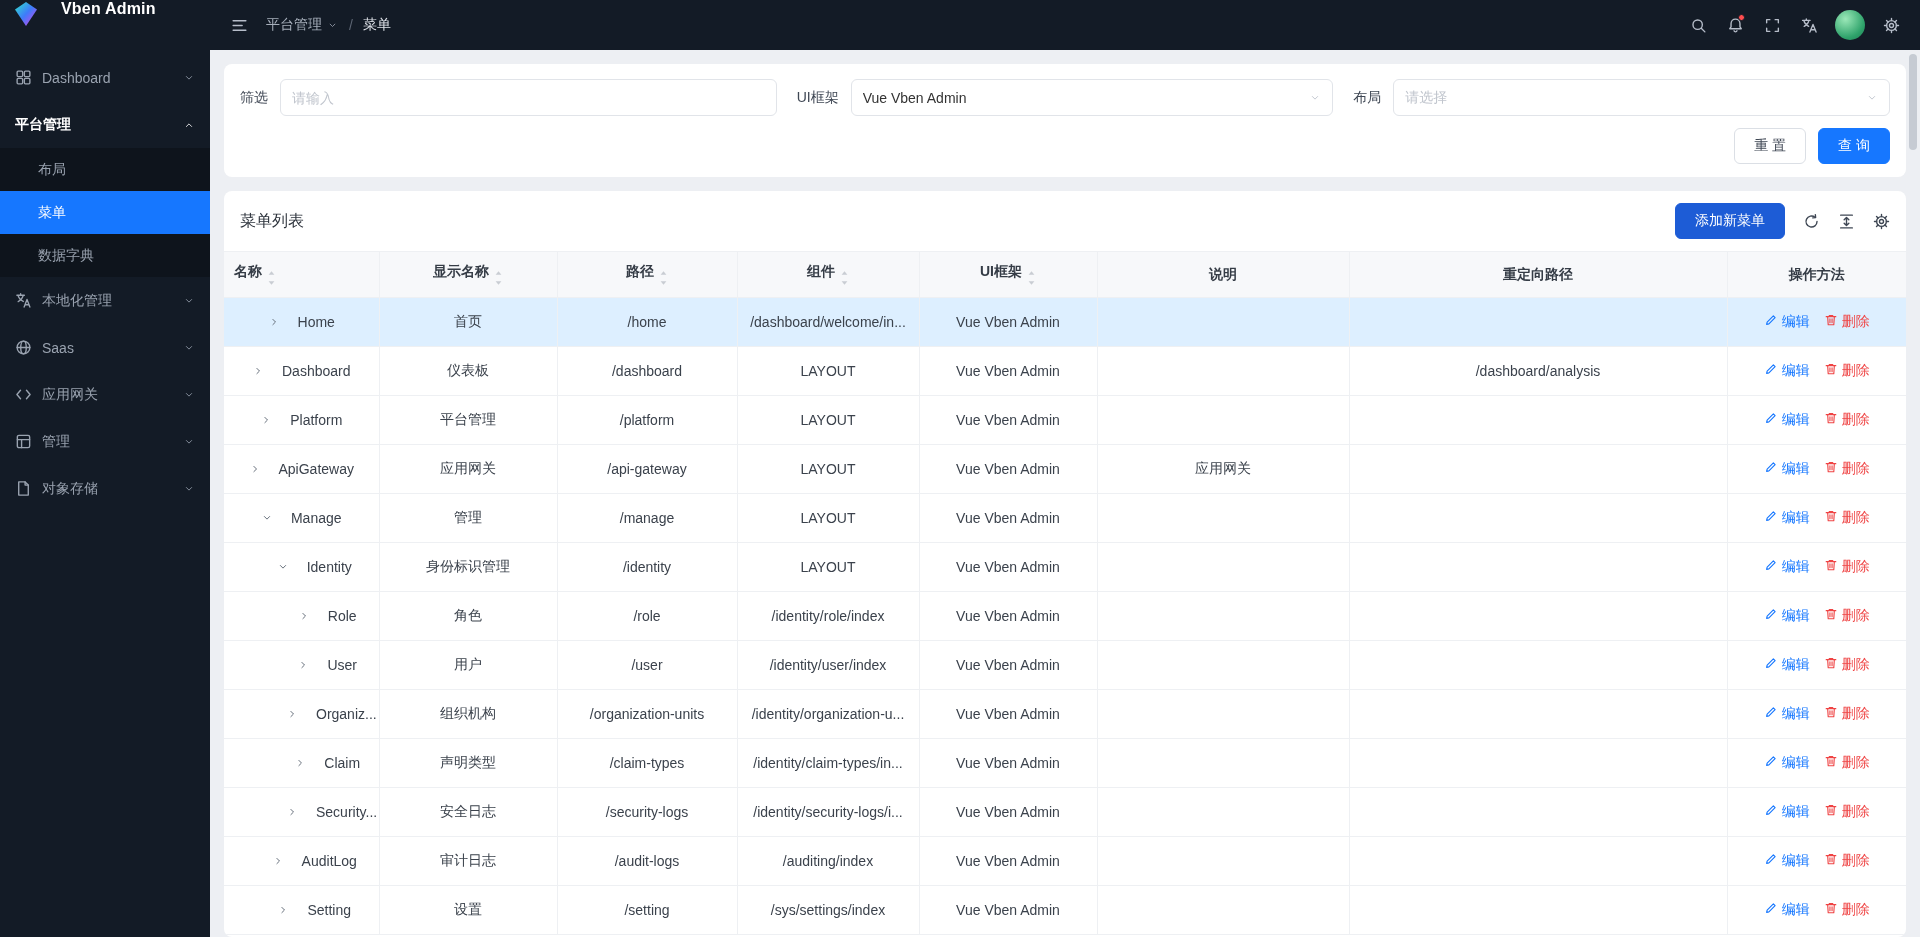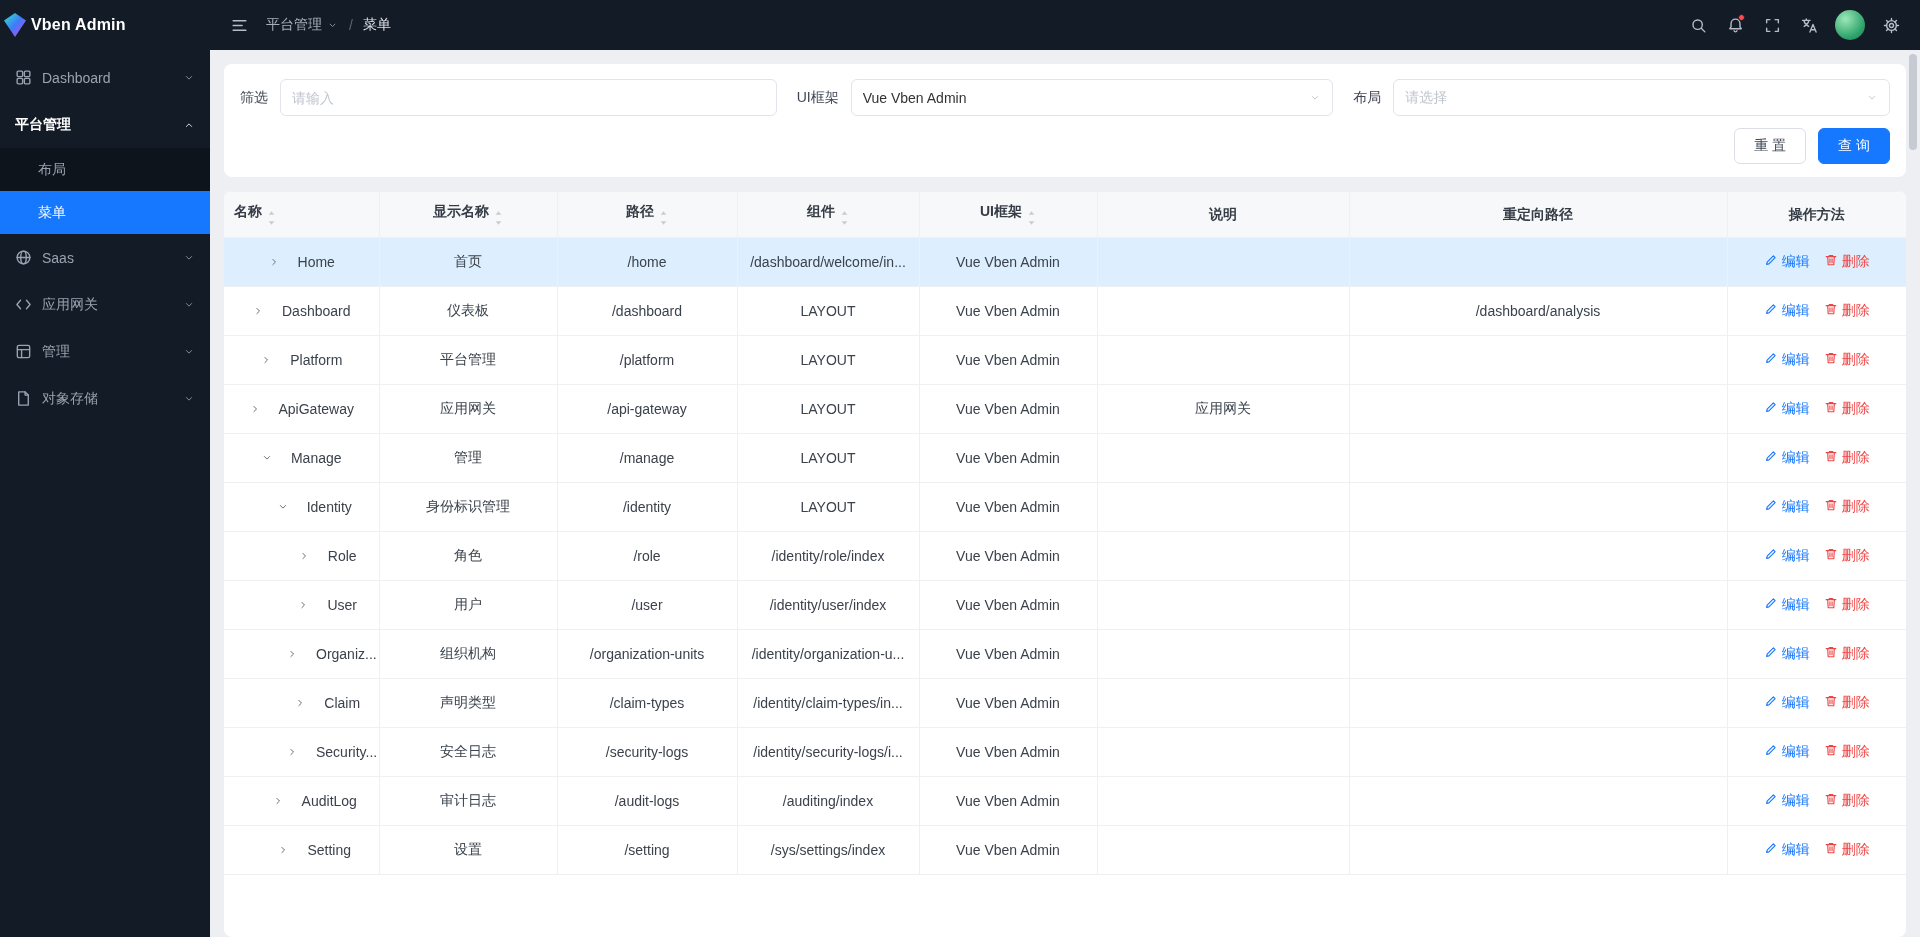--- a/index.html
+++ b/index.html
@@ -2,21 +2,21 @@
 <html style="--primary: #1677ff; --primary-dark: #1d5cd6; --danger: #ef4444; --sidebar: #131b26; --row-hl: #ddefff;"><head>
 <meta charset="utf-8">
 <style>
   *{margin:0;padding:0;box-sizing:border-box}
   html,body{width:1920px;height:937px;overflow:hidden}
   body{font-family:"Liberation Sans","DejaVu Sans",sans-serif;font-size:14px;color:#333;background:#edeff3}
   .app{display:flex;width:100%;height:100%}
 
   
   .sidebar{width:210px;min-width:210px;background:var(--sidebar,#131b26);display:flex;flex-direction:column}
-  .logo{height:50px;display:flex;align-items:center;gap:2px;padding:0 1px;cursor:pointer}
+  .logo{height:50px;display:flex;gap:21px;padding:0 12px;cursor:pointer}
   .logo svg{width:28px;height:28px}
   .logo-text{color:#fff;font-size:16px;font-weight:700;letter-spacing:.2px;white-space:nowrap}
   .menu{flex:1;overflow:hidden;padding-top:4px}
   .menu-item{height:47px;display:flex;align-items:center;padding:0 15px;color:#9aa3b0;font-size:14px;cursor:pointer;gap:10px;white-space:nowrap}
   .menu-item.active-parent{color:#fff;font-weight:600}
   .mi-icon{width:17px;height:17px;display:inline-flex;flex:none}
   .mi-icon svg{width:17px;height:17px}
   .mi-label{flex:1;overflow:hidden;text-overflow:ellipsis}
   .mi-chev{width:12px;display:inline-flex;flex:none;opacity:.85}
   .mi-chev svg{width:12px;height:12px}
@@ -133,20 +133,37 @@
             </svg>
           </span>
         </div>
         <div class="submenu">
           <div class="menu-item">
             <span class="mi-label">布局</span>
           </div>
           <div class="menu-item selected">
             <span class="mi-label">菜单</span>
           </div>
+          <div class="menu-item">
+            <span class="mi-label">数据字典</span>
+          </div>
+        </div>
+        <div class="menu-item">
+          <span class="mi-icon">
+            <svg viewBox="0 0 16 16">
+              <path d="M1.8 3h7M5.3 3V1.6M2.8 3c.6 2.6 2.6 4.8 5 5.9M7.8 3C7.3 5.4 5.4 7.7 3 9" fill="none" stroke="currentColor" stroke-width="1.3" stroke-linecap="round" stroke-linejoin="round"></path>
+              <path d="M8.6 14.2L11.3 7l2.7 7.2M9.6 12h3.4" fill="none" stroke="currentColor" stroke-width="1.3" stroke-linecap="round" stroke-linejoin="round"></path>
+            </svg>
+          </span>
+          <span class="mi-label">本地化管理</span>
+          <span class="mi-chev">
+            <svg viewBox="0 0 16 16">
+              <path d="M4.5 6L8 9.5 11.5 6" fill="none" stroke="currentColor" stroke-width="1.3" stroke-linecap="round" stroke-linejoin="round"></path>
+            </svg>
+          </span>
         </div>
         <div class="menu-item">
           <span class="mi-icon">
             <svg viewBox="0 0 16 16">
               <circle cx="8" cy="8" r="6" fill="none" stroke="currentColor" stroke-width="1.3" stroke-linecap="round" stroke-linejoin="round"></circle>
               <ellipse cx="8" cy="8" rx="2.6" ry="6" fill="none" stroke="currentColor" stroke-width="1.3" stroke-linecap="round" stroke-linejoin="round"></ellipse>
               <path d="M2 8h12" fill="none" stroke="currentColor" stroke-width="1.3" stroke-linecap="round" stroke-linejoin="round"></path>
             </svg>
           </span>
           <span class="mi-label">Saas</span>
@@ -289,20 +306,44 @@
             </div>
           </div>
         </div>
         <div class="filter-actions">
           <button class="btn">重 置</button>
           <button class="btn primary">查 询</button>
         </div>
       </section>
 
       <section class="card table-card">
+        <div class="table-toolbar">
+          <h3 class="table-title">菜单列表</h3>
+          <div class="toolbar-right">
+            <button class="btn add">添加新菜单</button>
+            <span class="tool-icon">
+                <svg viewBox="0 0 16 16">
+                  <path d="M13.2 8a5.2 5.2 0 1 1-1.9-4" fill="none" stroke="currentColor" stroke-width="1.3" stroke-linecap="round" stroke-linejoin="round"></path>
+                  <path d="M11.6 1.6l.3 2.7-2.7.3" fill="none" stroke="currentColor" stroke-width="1.3" stroke-linecap="round" stroke-linejoin="round"></path>
+                </svg>
+              </span>
+            <span class="tool-icon">
+                <svg viewBox="0 0 16 16">
+                  <path d="M2.5 2h11M2.5 14h11M8 4.6v6.8M5.8 6.4L8 4.2l2.2 2.2M5.8 9.6L8 11.8l2.2-2.2" fill="none" stroke="currentColor" stroke-width="1.3" stroke-linecap="round" stroke-linejoin="round"></path>
+                </svg>
+              </span>
+            <span class="tool-icon">
+                <svg viewBox="0 0 16 16">
+                  <circle cx="8" cy="8" r="1.9" fill="none" stroke="currentColor" stroke-width="1.3" stroke-linecap="round" stroke-linejoin="round"></circle>
+                  <circle cx="8" cy="8" r="4.6" fill="none" stroke="currentColor" stroke-width="1.3" stroke-linecap="round" stroke-linejoin="round"></circle>
+                  <path d="M8 1.4v2M8 12.6v2M1.4 8h2M12.6 8h2M3.3 3.3l1.5 1.5M11.2 11.2l1.5 1.5M12.7 3.3l-1.5 1.5M4.8 11.2l-1.5 1.5" fill="none" stroke="currentColor" stroke-width="1.3" stroke-linecap="round" stroke-linejoin="round"></path>
+                </svg>
+              </span>
+          </div>
+        </div>
         <table class="grid">
           <colgroup>
             <col style="width:155px">
               <col style="width:178px">
               <col style="width:180px">
               <col style="width:182px">
             <col style="width:178px">
               <col style="width:252px">
               <col style="width:378px">
               <col>

